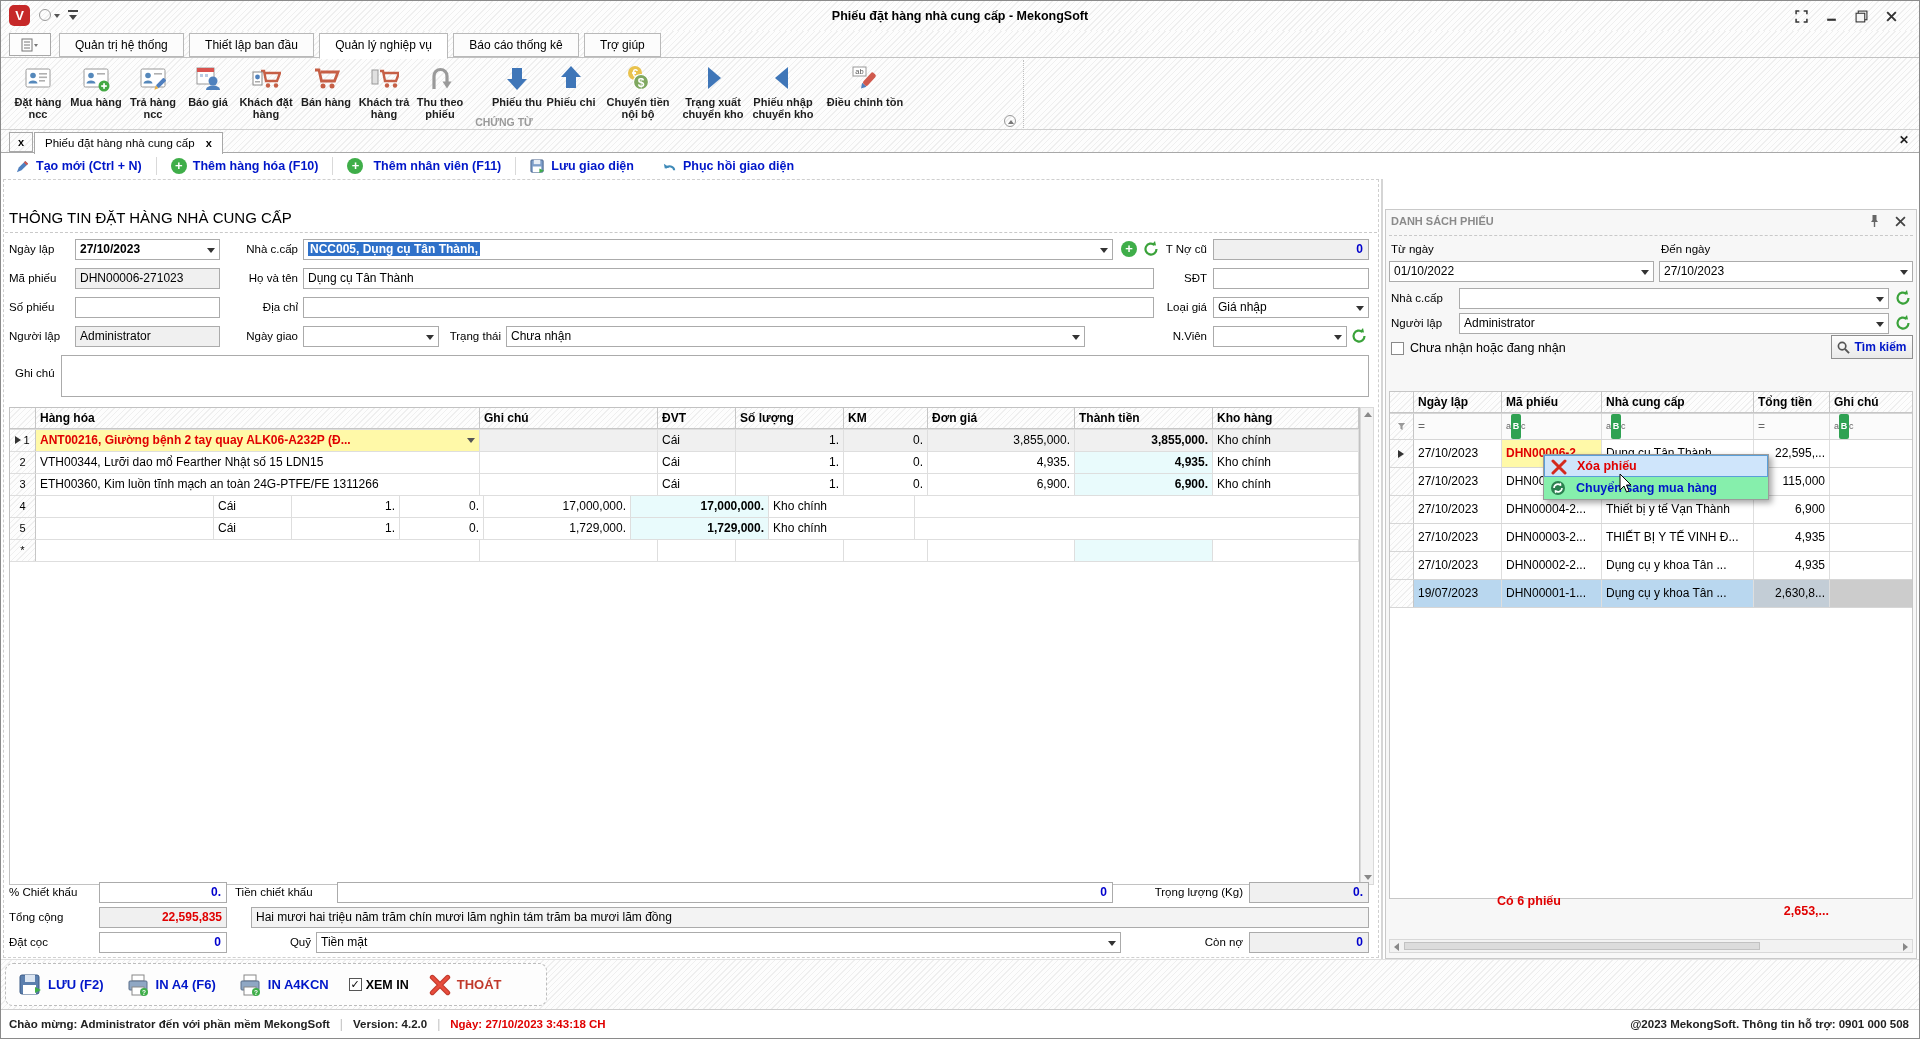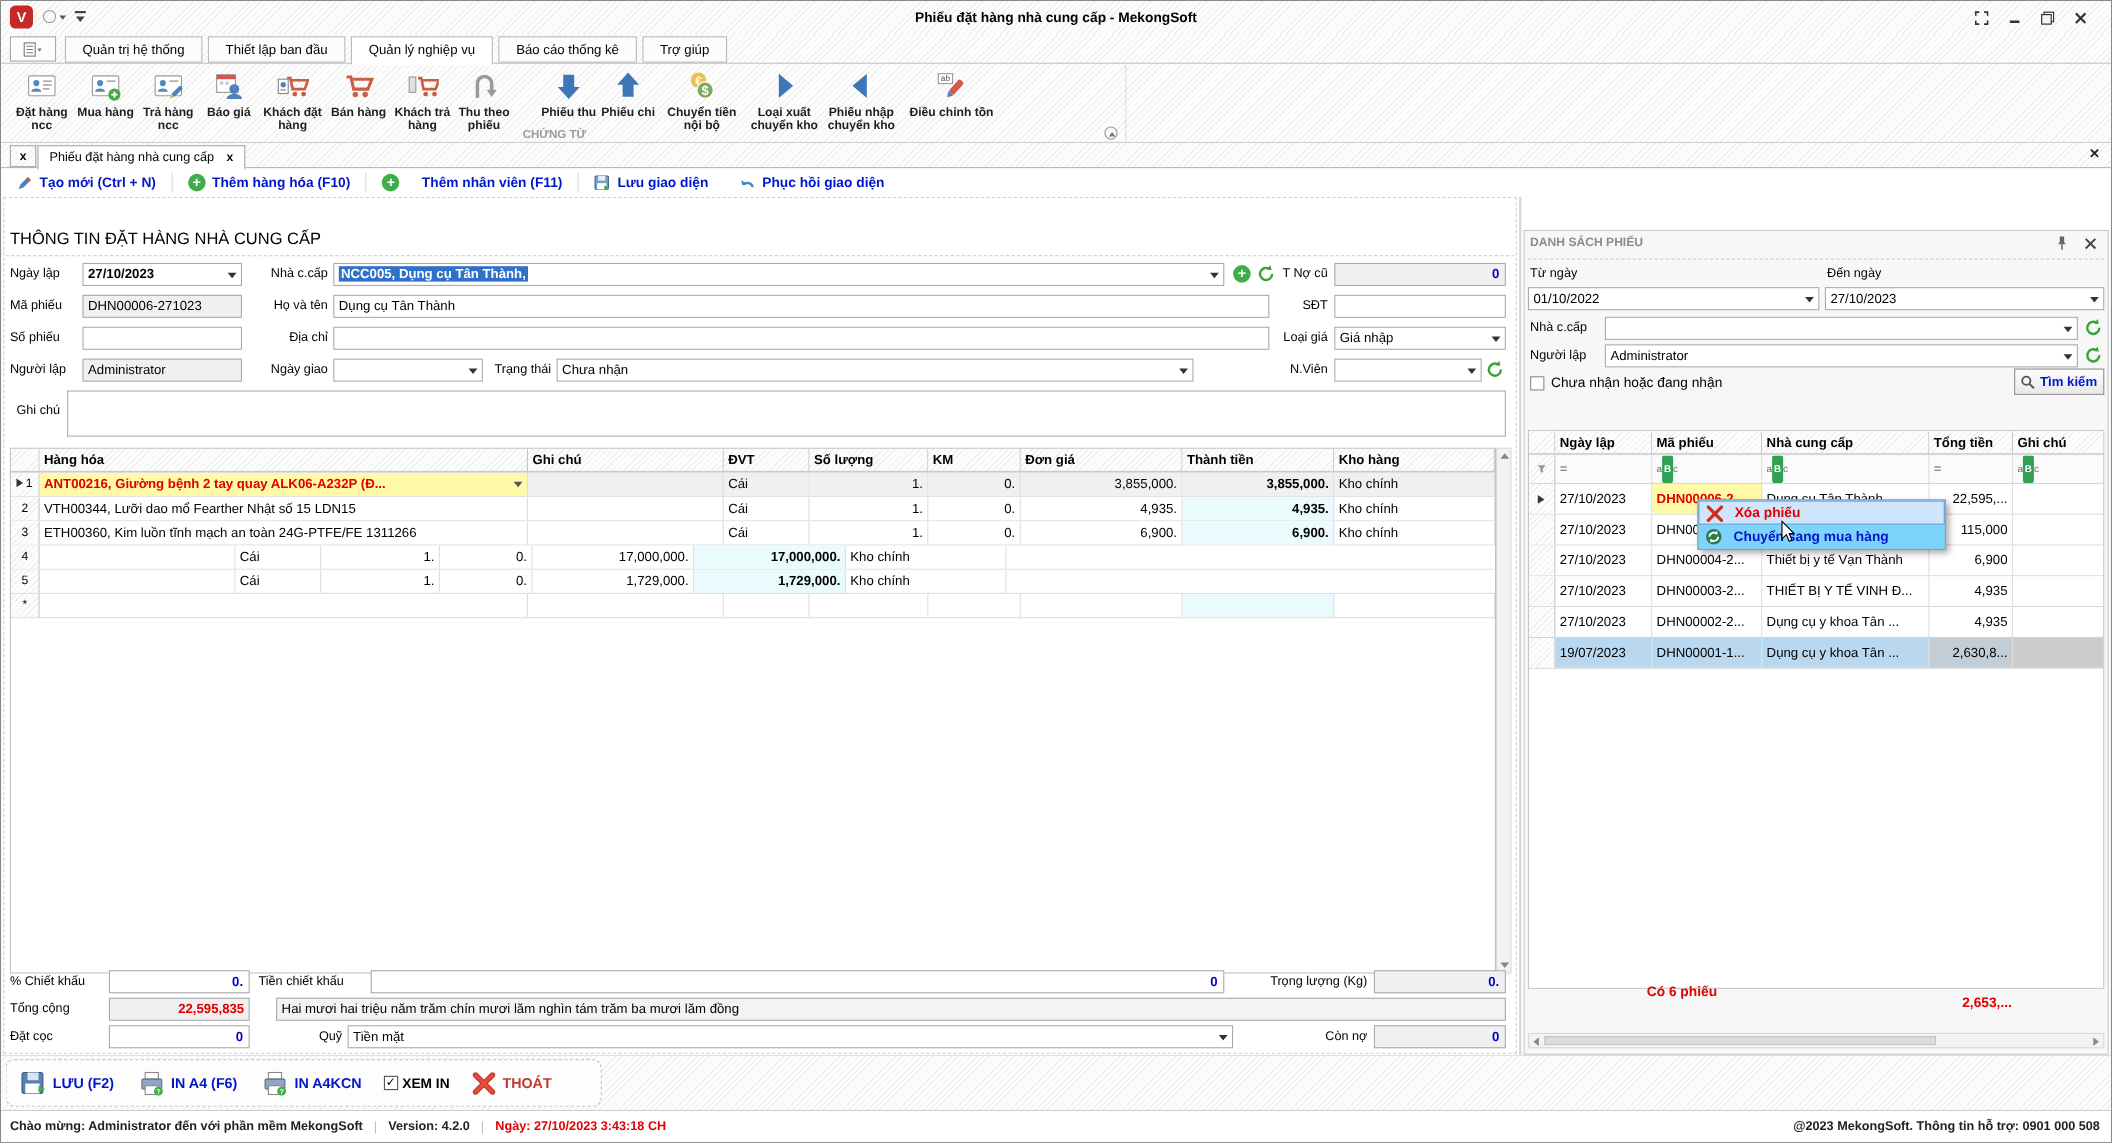--- a/index.html
+++ b/index.html
@@ -37,21 +37,21 @@
   .prow { display:flex; height:28px; border-bottom:1px solid #d6d6d6; background:#fff; }
   .prow .gc { line-height:27px; }
   .phead { height:22px; } .phead .gc { line-height:21px; }
   .pfilter { height:26px; background:#fbfbfb; } .pfilter .gc { line-height:25px; color:#666; }
   .w0{width:24px;} .w1{width:88px;} .w2{width:100px;} .w3{width:152px;} .w4{width:76px;} .w5{width:84px;}
   .rowblue { background:#b9d7ef; }
   .abc-chip { font-size:9px; letter-spacing:0; }
   .abc-chip .g { display:inline-block; background:#2fa152; color:#fff; width:10px; text-align:center; border-radius:2px; font-weight:bold; }
   .cb { position:absolute; width:13px; height:13px; background:#fff; border:1px solid #8a8a8a; }
   
-  #ctxmenu { position:absolute; left:1542px; top:453px; width:226px; background:#7dd3fc; border:1px solid #9b9b9b; box-shadow:3px 3px 6px rgba(0,0,0,.35); z-index:50; }
+  #ctxmenu { position:absolute; left:1542px; top:453px; width:226px; background:#86efac; border:1px solid #9b9b9b; box-shadow:3px 3px 6px rgba(0,0,0,.35); z-index:50; }
   .mi { position:relative; height:22px; display:flex; align-items:center; padding-left:32px; font-size:12.5px; font-weight:bold; }
   .mi.hot { background:#cfe5fb; border:1px solid #5a9fd8; }
   .mi .mic { position:absolute; left:6px; top:3px; }
   .dash-line { border-top:1px dashed #c9c9c9; }
 </style>
 </head>
 <body>
 
 <div id="app">
 
@@ -202,21 +202,21 @@
             <text x="12" y="14" font-size="11" fill="#fff" text-anchor="middle" font-weight="bold">€</text>
             <circle cx="18" cy="19" r="7.5" fill="#7fa860" stroke="#fff" stroke-width="1.2"></circle>
             <text x="18" y="23.5" font-size="12" fill="#fff" text-anchor="middle" font-weight="bold">$</text>
           </svg>
         <div class="rlab">Chuyển tiền nội bộ</div>
       </div>
       <div class="ritem" style="width:70px;">
         <svg width="30" height="30" viewBox="0 0 30 30">
             <path d="M10 4l13 11-13 11z" fill="#3f76b8"></path>
           </svg>
-        <div class="rlab">Loại xuất chuyển kho</div>
+        <div class="rlab">Trạng xuất chuyển kho</div>
       </div>
       <div class="ritem" style="width:70px;">
         <svg width="30" height="30" viewBox="0 0 30 30">
             <path d="M20 4L7 15l13 11z" fill="#3f76b8"></path>
           </svg>
         <div class="rlab">Phiếu nhập chuyển kho</div>
       </div>
       <div class="ritem" style="width:94px;">
         <svg width="30" height="30" viewBox="0 0 30 30">
             <rect x="3" y="4" width="13" height="9" fill="#fff" stroke="#999"></rect>
@@ -254,21 +254,21 @@
       <span class="blue-link" style="margin-left:6px;">Tạo mới (Ctrl + N)</span>
     </div>
     <div class="sep-v" style="height:18px;"></div>
     <div style="display:flex;align-items:center;padding:0 14px;">
       <span class="plusico">+</span>
       <span class="blue-link" style="margin-left:6px;">Thêm hàng hóa (F10)</span>
     </div>
     <div class="sep-v" style="height:18px;"></div>
     <div style="display:flex;align-items:center;padding:0 14px;">
       <span class="plusico">+</span>
-      <span class="blue-link" style="margin-left:20px;">Thêm nhân viên (F11)</span>
+      <span class="blue-link" style="margin-left:10px;">Thêm nhân viên (F11)</span>
     </div>
     <div class="sep-v" style="height:18px;"></div>
     <div style="display:flex;align-items:center;padding:0 14px;justify-content:center;">
       <svg width="15" height="15" viewBox="0 0 16 16">
           <rect x="1" y="1" width="13" height="13" rx="1" fill="#7d9ec9" stroke="#44608a"></rect>
           <rect x="4" y="1" width="7" height="4.5" fill="#e8eef6"></rect>
           <rect x="3" y="8" width="9" height="6" fill="#fff"></rect>
           <path d="M10 10l5 2.5-5 2.5z" fill="#3fae49"></path>
         </svg>
       <span class="blue-link" style="margin-left:6px;">Lưu giao diện</span>

